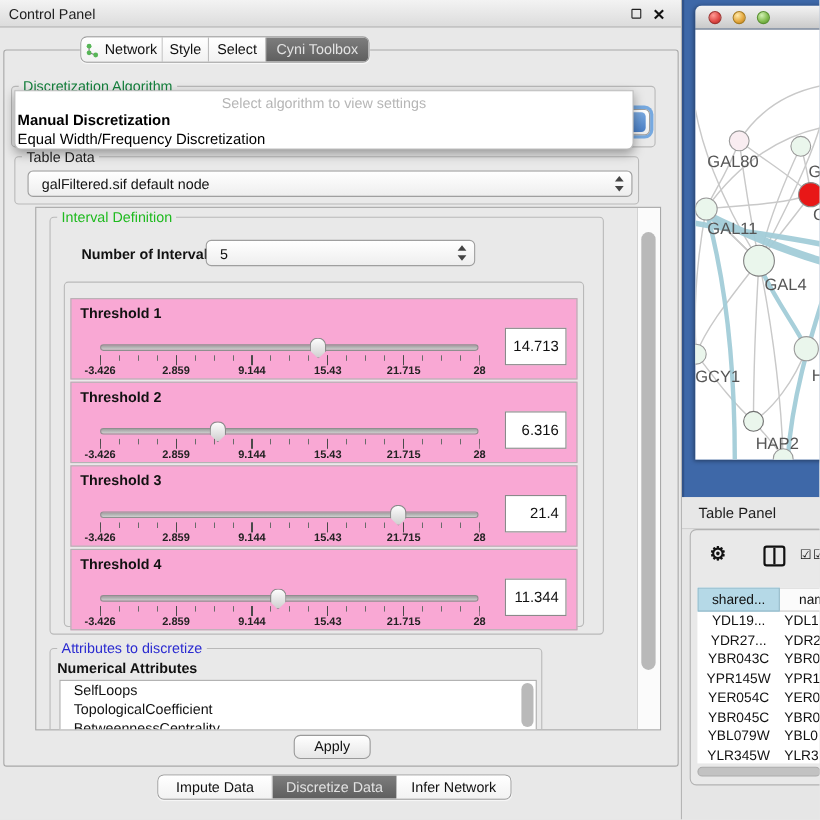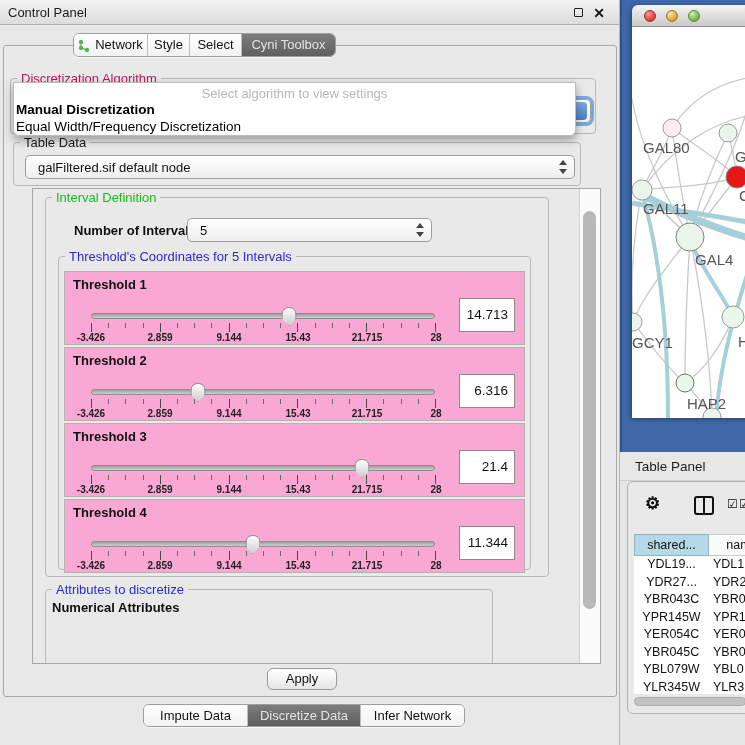--- a/index.html
+++ b/index.html
@@ -24,21 +24,21 @@
   .tab.sel{background:linear-gradient(#7d7d7d,#5f5f5f);color:#e3e3e3;}
   .net-ico{display:inline-block;width:12px;height:14px;}
 
   
   .content-panel{position:absolute;left:3px;top:45px;width:614px;height:652px;
     border:1px solid #a8a8a8;border-radius:3px;background:#e9e9e9;}
 
   
   .group{position:absolute;border:1px solid #b9b9b9;border-radius:4px;}
   .group-title{position:absolute;top:-8px;left:6px;padding:0 4px;background:#e9e9e9;font-size:13px;line-height:15px;}
-  .t-gray{color:#be185d;}
+  .t-gray{color:#15803d;}
   .t-black{color:#1c1c1c;}
   .t-green{color:#1fba1f;}
   .t-blue{color:#2a2ad0;}
 
   
   .combo{position:absolute;background:linear-gradient(#ffffff,#eeeeee);border:1px solid #9f9f9f;border-radius:5px;
     font-size:13px;color:#111;display:flex;align-items:center;padding-left:12px;}
   .stepper{position:absolute;right:7px;top:50%;transform:translateY(-50%);width:9px;height:14px;}
   .stepper:before,.stepper:after{content:"";position:absolute;left:1px;border-left:4px solid transparent;border-right:4px solid transparent;}
   .stepper:before{top:0;border-bottom:5px solid #444;}
@@ -182,21 +182,20 @@
     <div class="group" style="left:12px;top:8px;width:504px;height:380px;background:#e9e9e9;">
       <span class="group-title t-green" style="background:#e9e9e9;">Interval Definition</span>
 
       <span class="lbl-bold" style="left:28px;top:25px;">Number of Intervals</span>
       <div class="combo" style="left:141px;top:20px;width:245px;height:24px;">
         <span>5</span>
         <span class="stepper"></span>
       </div>
 
       <div class="group" style="left:12px;top:58px;width:473px;height:314px;">
-        <span class="group-title t-blue" style="background:#e9e9e9;">Threshold's Coordinates for 5 Intervals</span>
 
         <div class="thr" style="left:5px;top:14px;">
           <span class="thr-label">Threshold 1</span>
           <div class="slider">
             <div class="thumb" style="left: 57.7%;"></div>
           </div>
           <div class="ticks-minor"></div>
           <div class="ticks-major"></div>
           <div class="ticklabels">
             <span style="left:0%">-3.426</span>
@@ -261,20 +260,26 @@
             <span style="left:100%">28</span>
           </div>
           <div class="valbox">11.344</div>
         </div>
       </div>
     </div>
 
     <div class="group" style="left:12px;top:400px;width:448px;height:90px;">
       <span class="group-title t-blue">Attributes to discretize</span>
       <span class="lbl-bold" style="left:6px;top:10px;">Numerical Attributes</span>
+      <div class="attr-list">
+        <div class="attr-item">SelfLoops</div>
+        <div class="attr-item">TopologicalCoefficient</div>
+        <div class="attr-item">BetweennessCentrality</div>
+        <div class="attr-sb"></div>
+      </div>
     </div>
 
     <div class="vsb-track">
       <div class="vsb-thumb" style="top:22px;height:398px;"></div>
     </div>
   </div>
 
   <div class="apply-btn">Apply</div>
 
   <div class="tabstrip" style="left:143px;top:704px;height:23px;">

